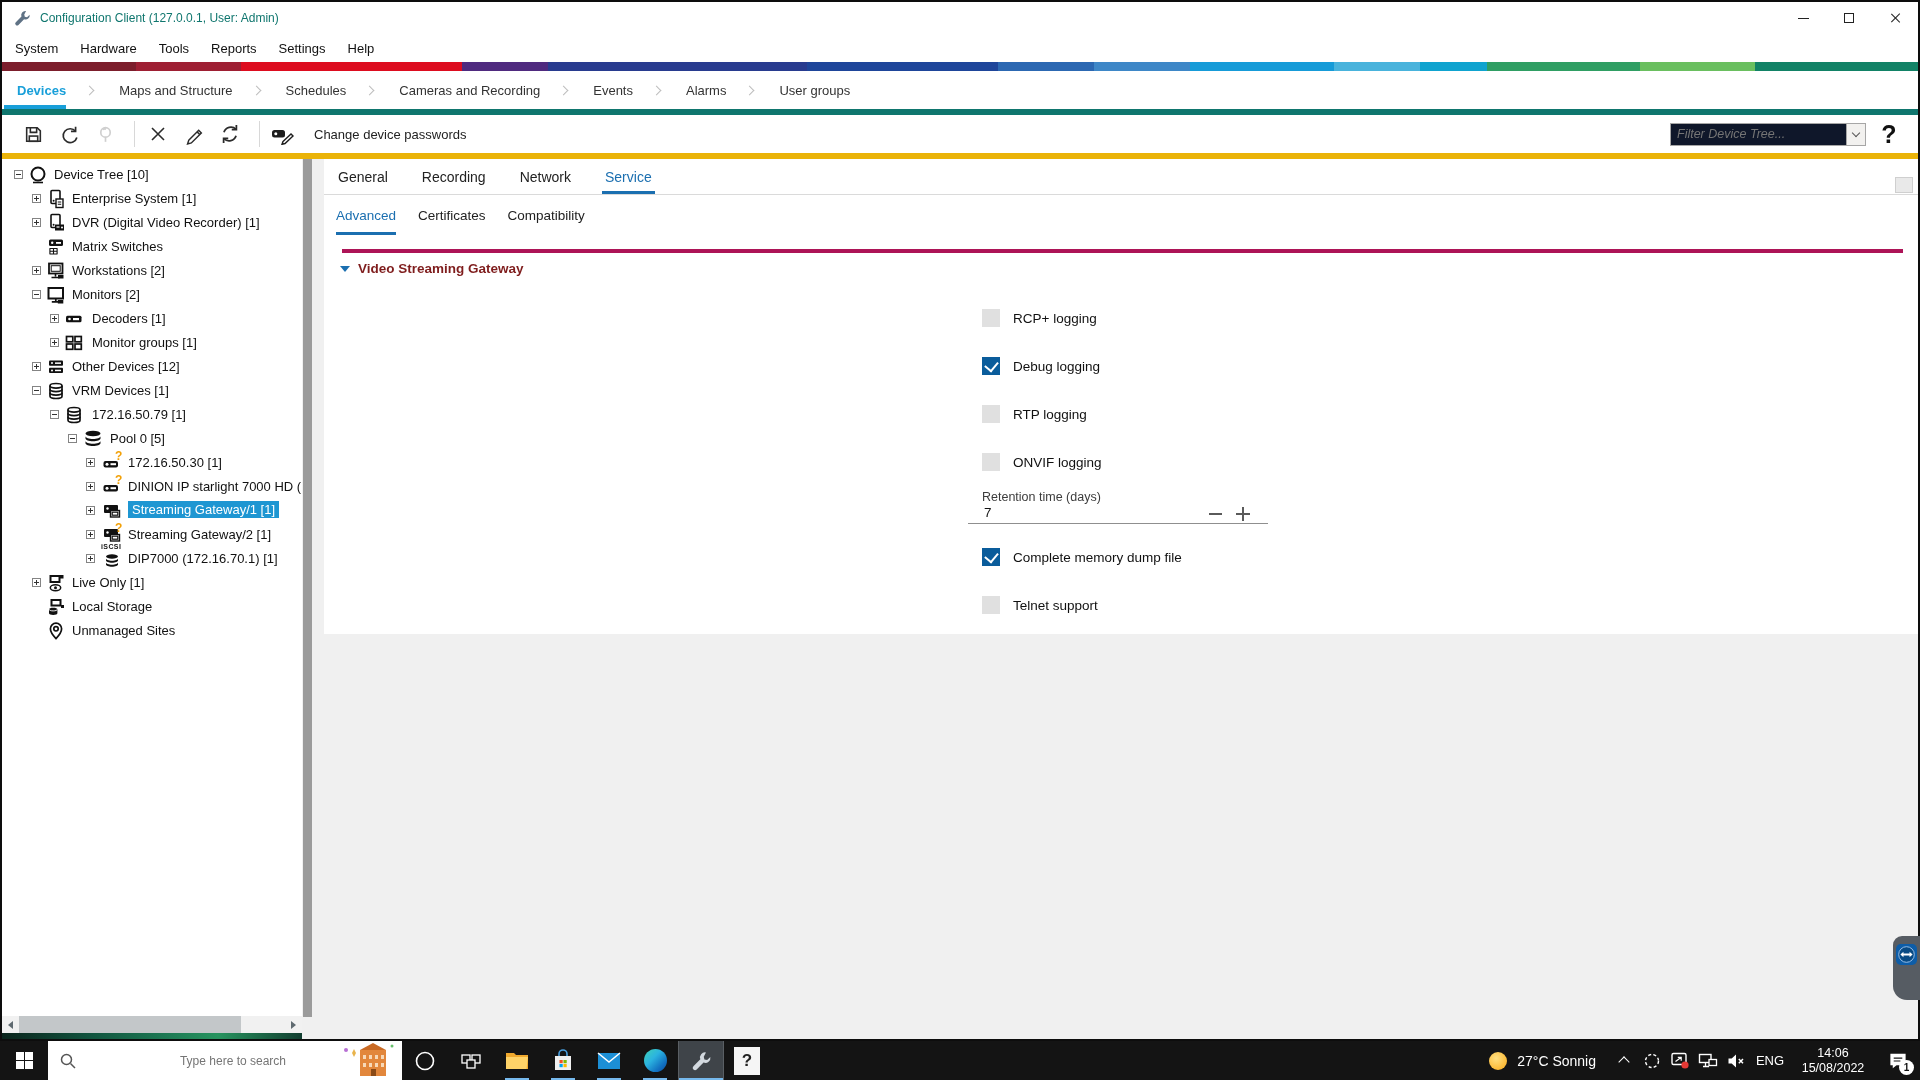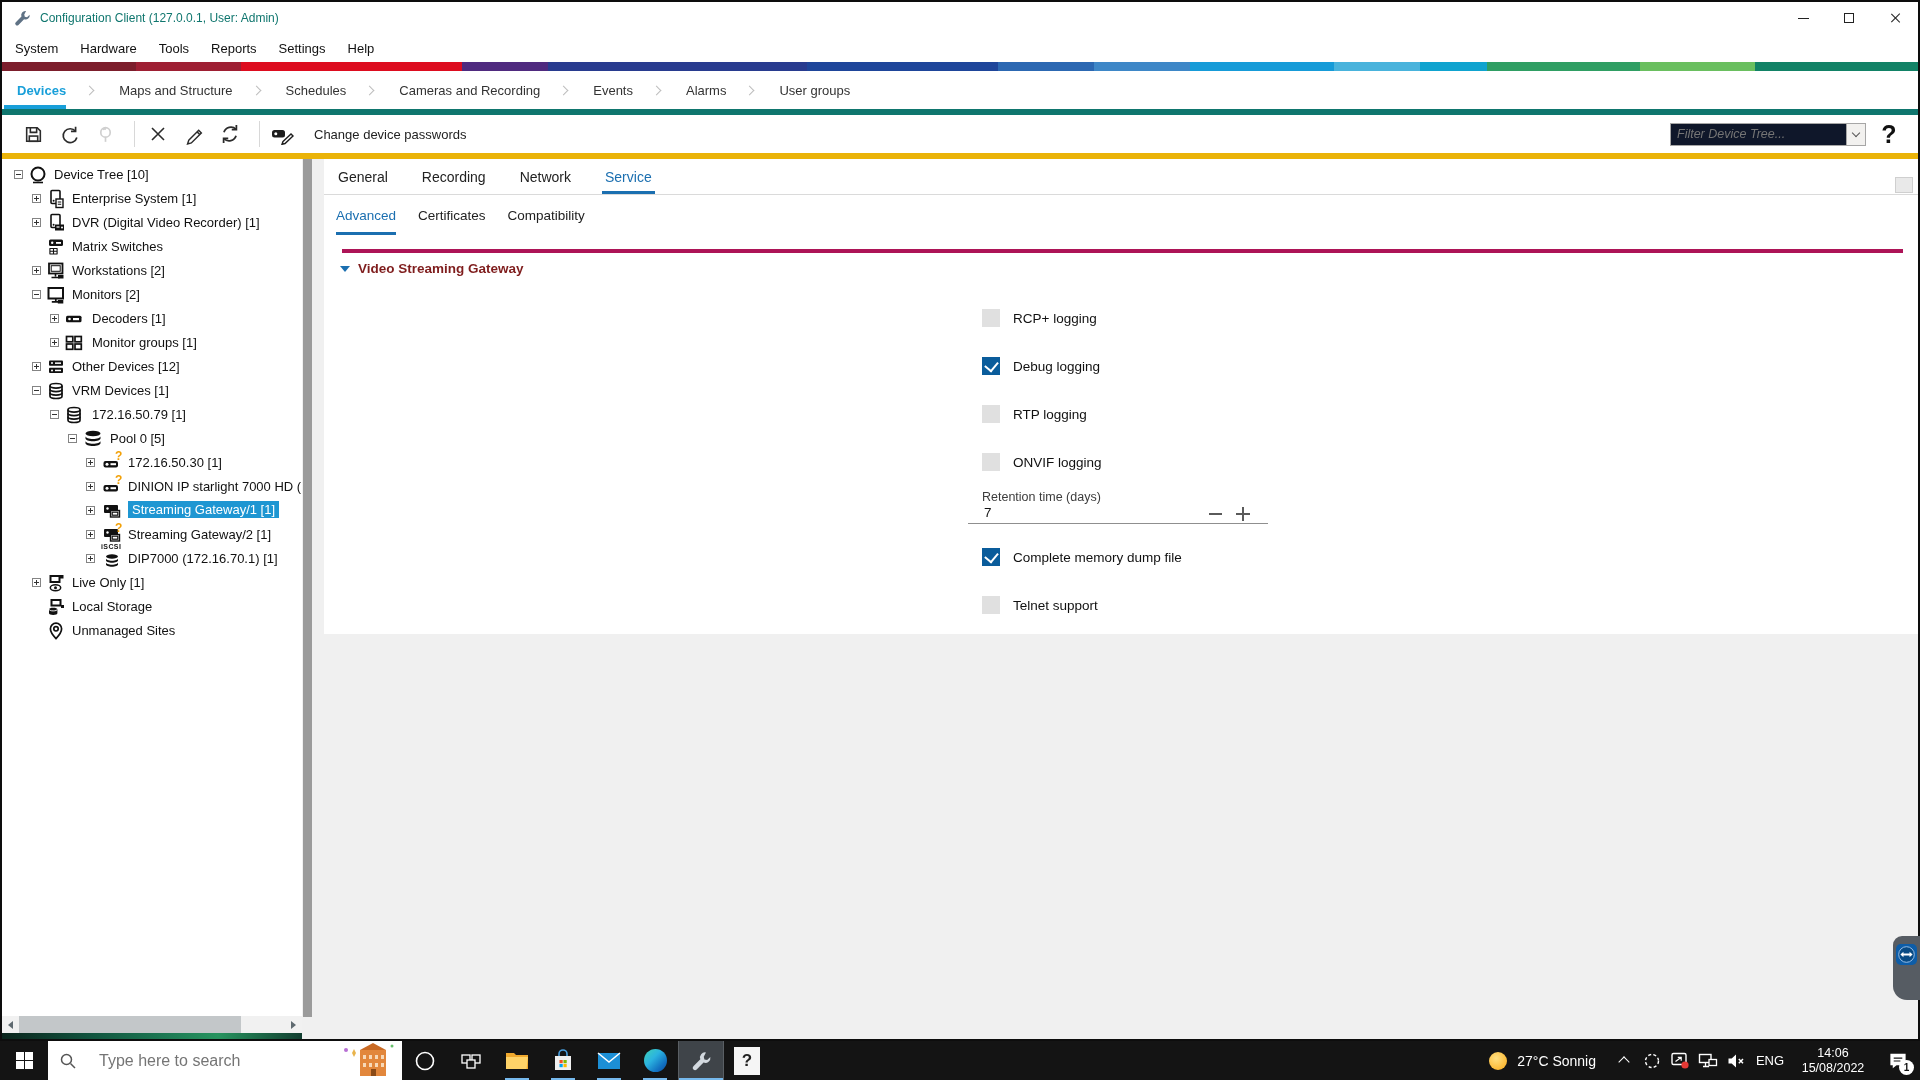--- a/index.html
+++ b/index.html
@@ -105,21 +105,21 @@
   .pcross{position:relative;width:14px;height:14px;}
   .pcross::before{content:"";position:absolute;left:0;top:6.2px;width:14px;height:1.5px;background:#5a5a5a;}
   .pcross::after{content:"";position:absolute;left:6.2px;top:0;width:1.5px;height:14px;background:#5a5a5a;}
   .scroll-corner{position:absolute;right:5px;top:18px;width:18px;height:16px;background:#e9e9e9;border:1px solid #cfcfcf;}
   
   .tvdock{position:absolute;right:0;top:936px;width:27px;height:64px;background:#565c63;border-radius:9px 0 0 14px;display:flex;justify-content:center;padding-top:8px;cursor:pointer;}
   
   .taskbar{position:absolute;left:0;bottom:0;width:1920px;height:39px;background:#141414;display:flex;align-items:center;}
   .startbtn{width:48px;height:100%;display:flex;align-items:center;justify-content:center;cursor:pointer;flex:none;}
   .searchbox{width:354px;height:100%;background:#fff;display:flex;align-items:center;padding-left:12px;position:relative;flex:none;cursor:text;}
-  .searchbox input{border:0;outline:0;font-size:16px;color:#444;width:210px;margin-left:21px;font-family:"Liberation Sans",sans-serif;background:transparent;}
+  .searchbox input{border:0;outline:0;font-size:12px;color:#444;width:210px;margin-left:2px;font-family:"Liberation Sans",sans-serif;background:transparent;text-align:right;}
   .search-illu{position:absolute;right:2px;bottom:0;}
   .apptile{width:46px;height:100%;display:flex;align-items:center;justify-content:center;position:relative;cursor:pointer;flex:none;}
   .apptile.running::after{content:"";position:absolute;left:11px;right:11px;bottom:0;height:2px;background:#76b9ed;}
   .apptile.activeapp{background:#3f4449;border-left:1px solid #5a5f64;border-right:1px solid #5a5f64;}
   .apptile.activeapp::after{content:"";position:absolute;left:0;right:0;bottom:0;height:2px;background:#76b9ed;}
   .edge-ball{width:23px;height:23px;border-radius:50%;background:linear-gradient(135deg,#3fd3b6 0%,#2bb3e0 40%,#1170c0 75%,#0d4f9e 100%);}
   .helptile-q{width:26px;height:28px;background:#f5f5f5;display:flex;align-items:center;justify-content:center;font-size:17px;font-weight:bold;color:#222;}
   .tb-spacer{flex:1;}
   .weather{display:flex;align-items:center;margin-right:14px;cursor:pointer;}
   .sun{width:18px;height:18px;border-radius:50%;background:radial-gradient(circle at 40% 35%,#ffe082,#fbab18);margin-right:10px;}

